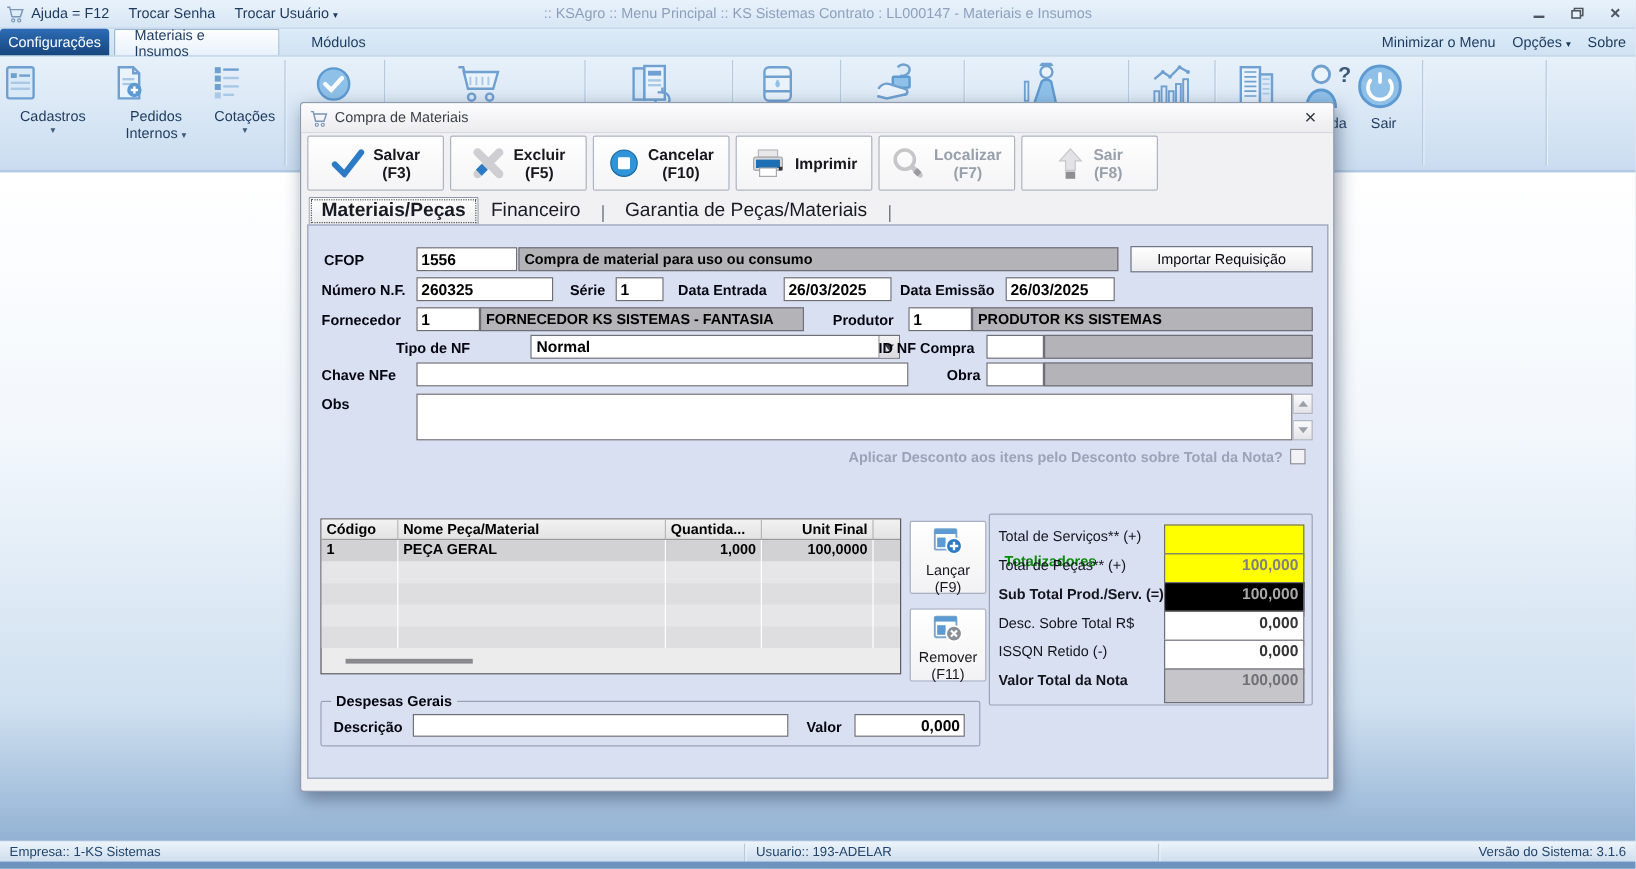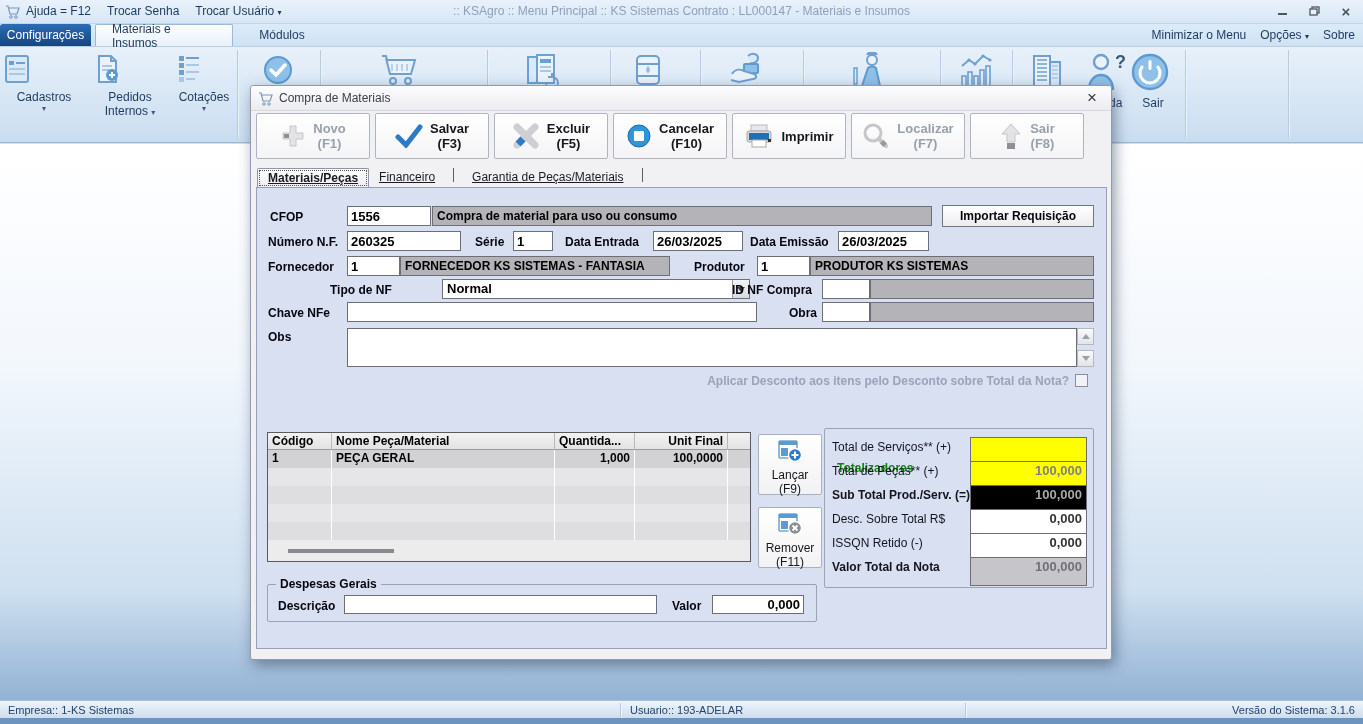--- a/index.html
+++ b/index.html
@@ -66,40 +66,40 @@
 
   
   .dlg-toolbar{position:absolute;left:5px;top:27px;height:48px;display:flex;gap:5px;}
   .tbtn{width:114px;height:46px;background:linear-gradient(#ffffff,#f4f4f6);
     border:1px solid #aeb5c2;border-radius:2px;display:flex;align-items:center;justify-content:center;gap:7px;
     font-size:13px;font-weight:bold;color:#17171c;}
   .tbtn .klines{text-align:center;line-height:15px;}
   .tbtn.disabled{color:#98a0ab;}
 
   
-  .dlg-tabs{position:absolute;left:6px;top:82px;height:20px;display:flex;align-items:flex-start;
-    font-size:12px;color:#1a1a24;text-decoration:underline;}
+  .dlg-tabs{position:absolute;left:6px;top:82px;height:20px;display:flex;align-items:flex-end;
+    font-size:16px;color:#1a1a24;}
   .dtab{padding:2px 10px 3px 10px;}
   .dtab.sel{font-weight:bold;background:linear-gradient(#ffffff,#ececef);
     border:1px solid #8c96a8;border-bottom:none;outline:1px dotted #555;outline-offset:-3px;
     border-radius:2px 2px 0 0;}
   .dtab-sep{width:1px;height:14px;background:#5a5f6b;margin:0 8px 3px 8px;}
 
   
   .page{position:absolute;left:5px;top:101px;width:851px;height:462px;
     background:#d9e0f2;border:1px solid #97a0b6;}
   .lbl{position:absolute;font-size:12px;font-weight:bold;color:#05050f;white-space:nowrap;}
   .inp{position:absolute;border:1px solid #6e6e78;background:#fff;
     font-family:"Liberation Sans",sans-serif;font-size:13px;font-weight:bold;color:#000;
     padding:0 3px;height:20px;}
   .inp.num{text-align:right;}
   .ro-gray{position:absolute;border:1px solid #6e6e78;background:#b4b4b8;height:20px;
     font-size:12px;font-weight:bold;color:#000;padding:2px 4px;white-space:nowrap;overflow:hidden;}
   .pbtn{position:absolute;background:linear-gradient(#ffffff,#ececee);border:1px solid #707784;
-    font-size:12px;font-weight:bold;color:#05050f;text-align:center;}
+    font-size:12px;font-weight:normal;color:#05050f;text-align:center;}
   .combo{position:absolute;background:#fff;border:1px solid #6e6e78;height:20px;
     font-size:13px;font-weight:bold;color:#000;padding:1px 4px;margin-left:40px;}
   .combo .cbtn{position:absolute;right:0;top:0;width:17px;height:18px;
     background:linear-gradient(#f4f4f6,#d9d9de);border-left:1px solid #9a9aa2;
     display:flex;align-items:center;justify-content:center;}
   .tri-down{width:0;height:0;border-left:4px solid transparent;border-right:4px solid transparent;
     border-top:5px solid #3c3c46;}
   .tri-up{width:0;height:0;border-left:4px solid transparent;border-right:4px solid transparent;
     border-bottom:5px solid #9aa0a8;}
   .tri-dn-g{width:0;height:0;border-left:4px solid transparent;border-right:4px solid transparent;
@@ -354,29 +354,20 @@
           <path d="M1 2h2l2 8h7l2-6H4" fill="none" stroke="#7a97b8" stroke-width="1.2"></path>
           <circle cx="6" cy="13" r="1.3" fill="none" stroke="#7a97b8"></circle>
           <circle cx="11" cy="13" r="1.3" fill="none" stroke="#7a97b8"></circle>
         </svg>
       </span>
     <span class="dlg-title">Compra de Materiais</span>
     <span class="dlg-close">×</span>
   </div>
 
   <div class="dlg-toolbar">
-    <div class="tbtn disabled">
-      <span>
-        <svg width="26" height="26" viewBox="0 0 26 26">
-            <path d="M10 3h6v7h7v6h-7v7h-6v-7H3v-6h7z" fill="#e3e3e5" stroke="#c6c6c9"></path>
-            <rect x="4" y="11" width="5" height="4" fill="#8f8f93"></rect>
-          </svg>
-        </span>
-      <span class="klines"><span>Novo</span><br><span>(F1)</span></span>
-    </div>
     <div class="tbtn">
       <span>
         <svg width="28" height="24" viewBox="0 0 28 24">
             <path d="M3 13l8 8L25 3" fill="none" stroke="#2c7bc4" stroke-width="5" stroke-linecap="round"></path>
           </svg>
         </span>
       <span class="klines"><span>Salvar</span><br><span>(F3)</span></span>
     </div>
     <div class="tbtn">
       <span>

